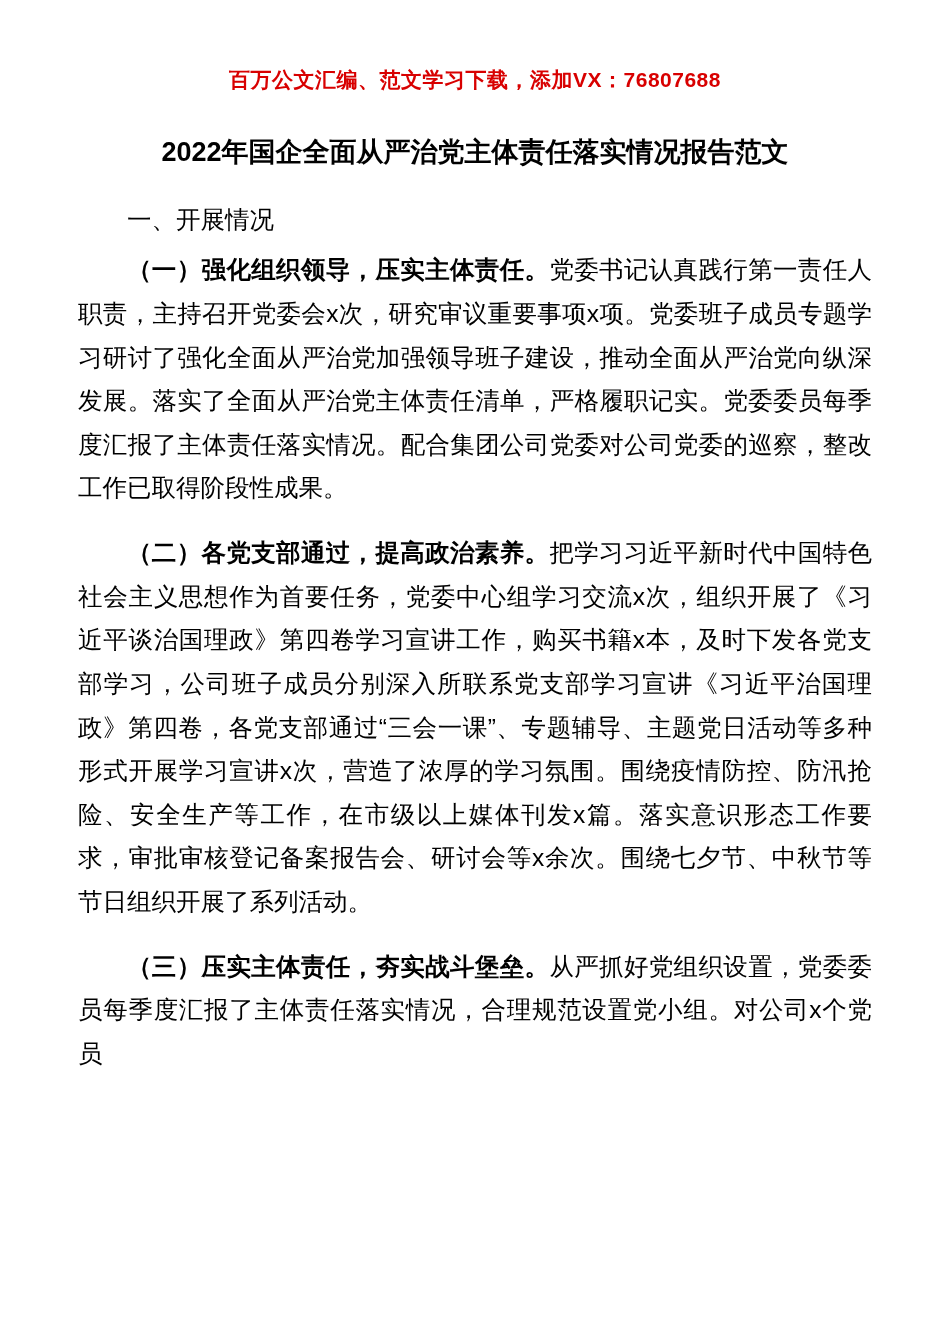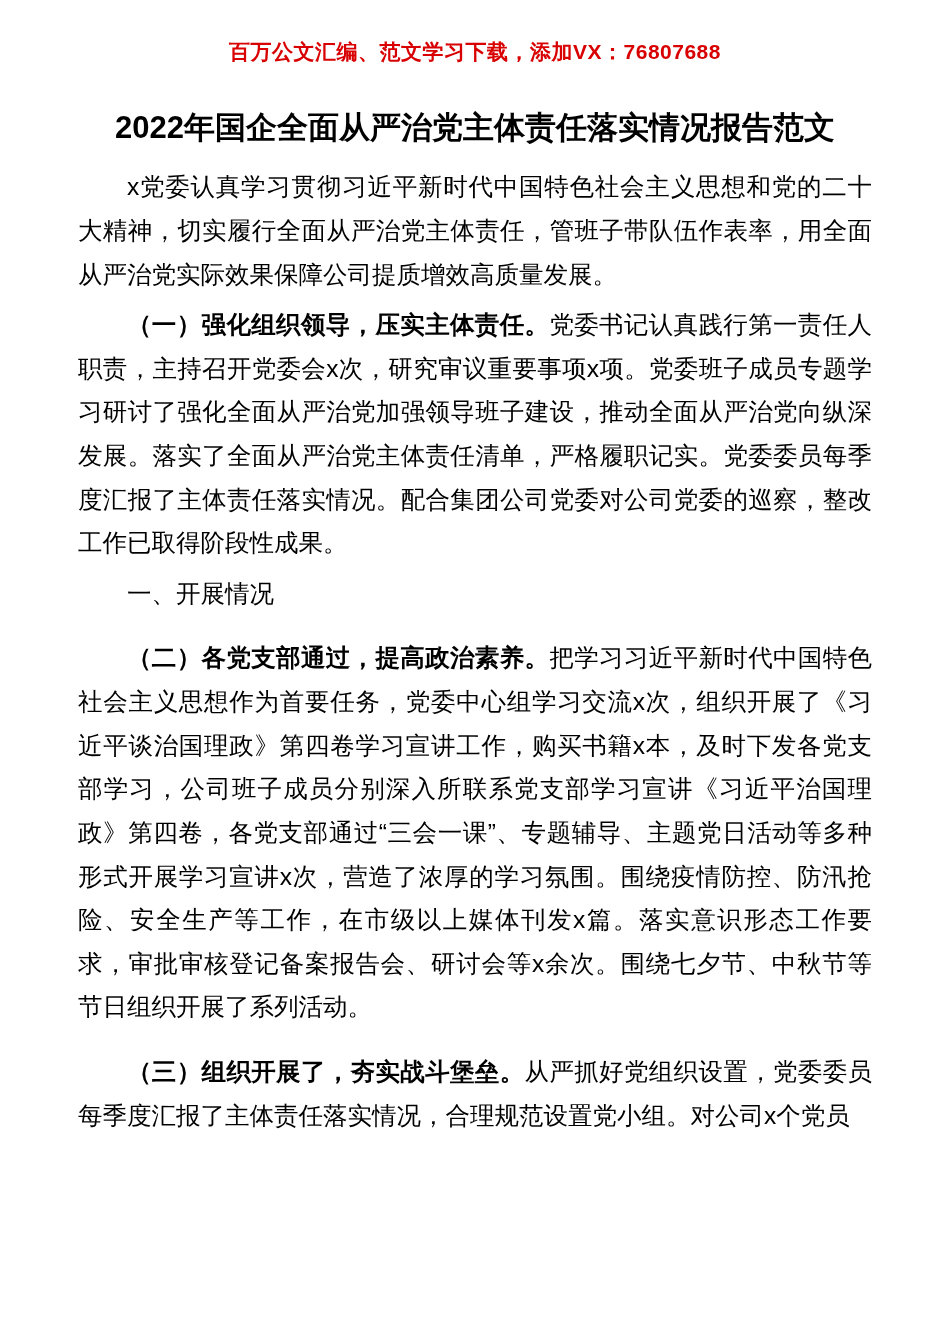--- a/index.html
+++ b/index.html
@@ -11,40 +11,40 @@
     width: 950px;
     height: 1344px;
     font-family: "Liberation Serif", "DejaVu Serif", serif;
     color: #000000;
     overflow: hidden;
   }
   .page {
     width: 950px;
     height: 948px;
     box-sizing: border-box;
-    padding: 30px 78px 20px 78px;
+    padding: 58px 78px 20px 78px;
     position: relative;
   }
   .watermark {
     text-align: center;
     color: #d80000;
     font-family: "Liberation Sans", "DejaVu Sans", sans-serif;
     font-weight: bold;
     font-size: 21px;
     letter-spacing: 0.5px;
     margin-top: 8px;
     margin-bottom: 40px;
   }
   .doc-title {
     text-align: center;
     font-family: "Liberation Sans", "DejaVu Sans", sans-serif;
     font-weight: bold;
-    font-size: 31px;
+    font-size: 27px;
     line-height: 1.4;
-    margin-bottom: 16px;
+    margin-bottom: 26px;
     color: #000;
   }
   .para {
     font-size: 24.5px;
     line-height: 1.78;
     text-align: justify;
     text-justify: inter-ideograph;
     margin: 0 0 7px 0;
     text-indent: 2em;
     font-family: "Liberation Sans", "DejaVu Sans", sans-serif;
@@ -61,37 +61,34 @@
 </style>
 </head>
 <body>
 
 <div class="page">
 
   <div class="watermark">百万公文汇编、范文学习下载，添加VX：76807688</div>
 
   <div class="doc-title">2022年国企全面从严治党主体责任落实情况报告范文</div>
 
+
   <p class="para">
-    <span>x党委认真学习贯彻习近平新时代中国特色社会主义思想和党的二十大精神，切实履行全面从严治党主体责任，管班子带队伍作表率，用全面从严治党实际效果保障公司提质增效高质量发展。</span>
+    <span>一、开展情况</span>
   </p>
 
   <p class="para section-head">
     <b>（一）强化组织领导，压实主体责任。</b><span>党委书记认真践行第一责任人职责，主持召开党委会x次，研究审议重要事项x项。党委班子成员专题学习研讨了强化全面从严治党加强领导班子建设，推动全面从严治党向纵深发展。落实了全面从严治党主体责任清单，严格履职记实。党委委员每季度汇报了主体责任落实情况。配合集团公司党委对公司党委的巡察，整改工作已取得阶段性成果。</span>
-  </p>
-
-  <p class="para">
-    <span>一、开展情况</span>
   </p>
 
   <div class="gap"></div>
 
   <p class="para section-head">
     <b>（二）各党支部通过，提高政治素养。</b><span>把学习习近平新时代中国特色社会主义思想作为首要任务，党委中心组学习交流x次，组织开展了《习近平谈治国理政》第四卷学习宣讲工作，购买书籍x本，及时下发各党支部学习，公司班子成员分别深入所联系党支部学习宣讲《习近平治国理政》第四卷，各党支部通过“三会一课”、专题辅导、主题党日活动等多种形式开展学习宣讲x次，营造了浓厚的学习氛围。围绕疫情防控、防汛抢险、安全生产等工作，在市级以上媒体刊发x篇。落实意识形态工作要求，审批审核登记备案报告会、研讨会等x余次。围绕七夕节、中秋节等节日组织开展了系列活动。</span>
   </p>
 
   <div class="gap"></div>
 
   <p class="para section-head">
-    <b>（三）组织开展了，夯实战斗堡垒。</b><span>从严抓好党组织设置，党委委员每季度汇报了主体责任落实情况，合理规范设置党小组。对公司x个党员</span>
+    <b>（三）压实主体责任，夯实战斗堡垒。</b><span>从严抓好党组织设置，党委委员每季度汇报了主体责任落实情况，合理规范设置党小组。对公司x个党员</span>
   </p>
 
 </div>
 
 </body></html>

